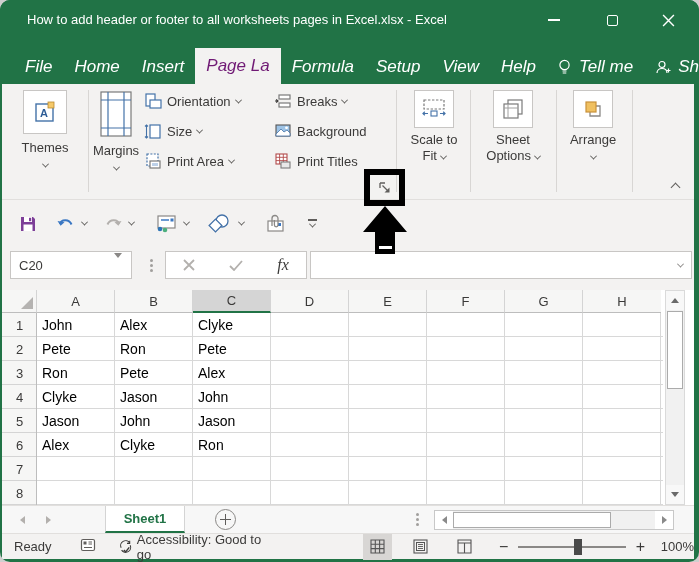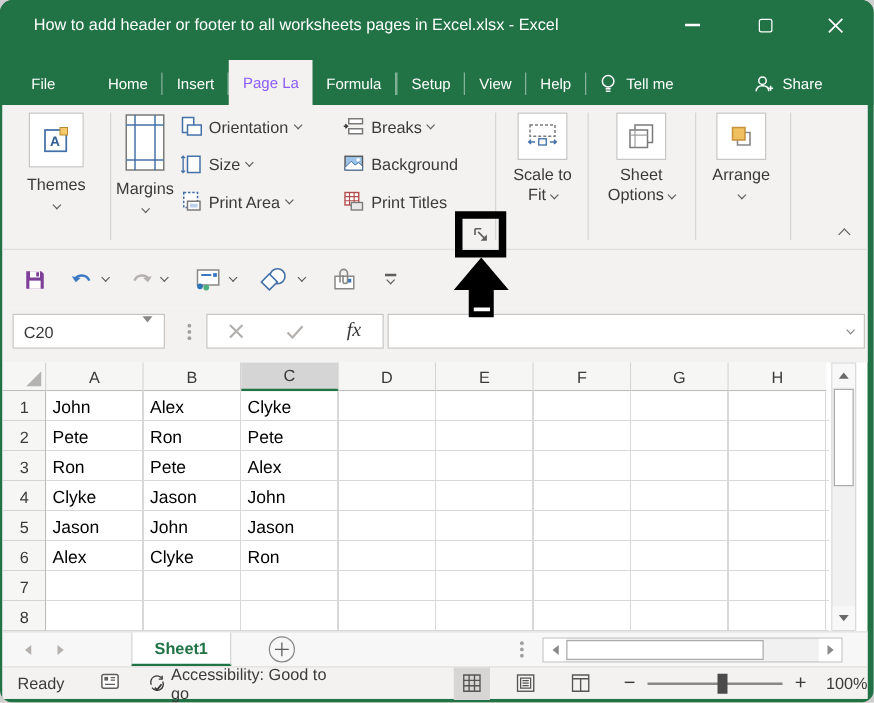--- a/index.html
+++ b/index.html
@@ -15,22 +15,22 @@
   
   #titlebar { left:0; top:0; width:699px; height:40px; background:#217346; color:#fff; }
   #title-text { left:27px; top:12px; font-size:13px; white-space:nowrap;text-align:center; }
   .winctl { top:12px; width:22px; height:16px; display:flex; align-items:center; justify-content:center; cursor:default; }
   #min-btn { left:543px; } #max-btn { left:601px; } #close-btn { left:657px; }
   #min-btn .bar { width:12px; height:2px; background:#fff; }
   #max-btn .box { width:11px; height:11px; border:1.4px solid #fff; border-radius:2px; }
 
   
   #tabrow { left:0; top:40px; width:699px; height:44px; background:#217346; display:flex; align-items:flex-end; color:#fff; }
-  .rtab { height:34px; display:flex; align-items:center; padding:0 11px; font-size:12px; white-space:nowrap; }
-  .rtab.selected { background:#f3f2f1; color:#8b5cf6; height:36px; }
+  .rtab { height:34px; display:flex; align-items:center; padding:0 11px; font-size:17px; white-space:nowrap;font-style:italic; }
+  .rtab.selected { background:#f3f2f1; color:#701a75; height:36px; }
   .tabsep { width:1px; height:18px; background:rgba(255,255,255,.45); margin-bottom:8px; }
 
   
   #client { left:2px; top:84px; width:692px; height:475px; background:#fff; }
 
   
   #ribbon { left:0; top:0; width:692px; height:116px; background:#f3f2f1; border-bottom:1px solid #e1dfdd; }
   .gsep { position:absolute; top:6px; width:1px; height:102px; background:#d8d6d4; }
   .bigbtn { position:absolute; top:4px; height:106px; text-align:center; font-size:13px; }
   .bigbtn .lbl { line-height:16px; }

